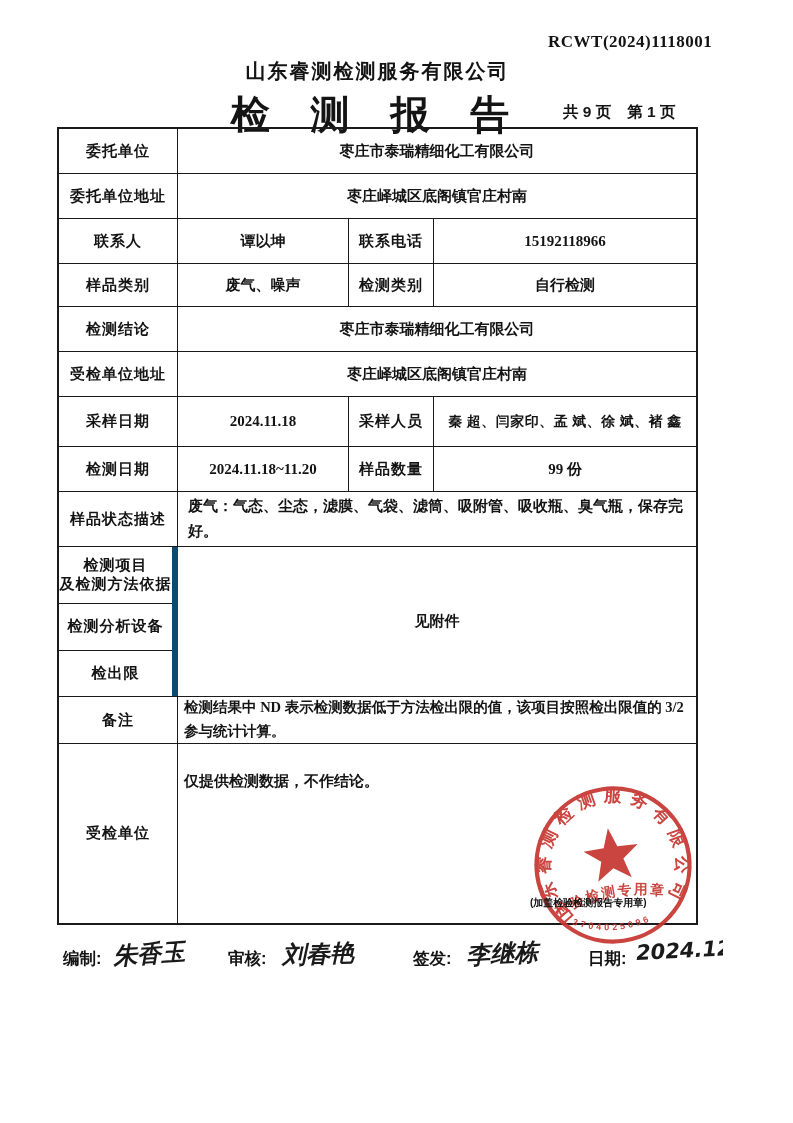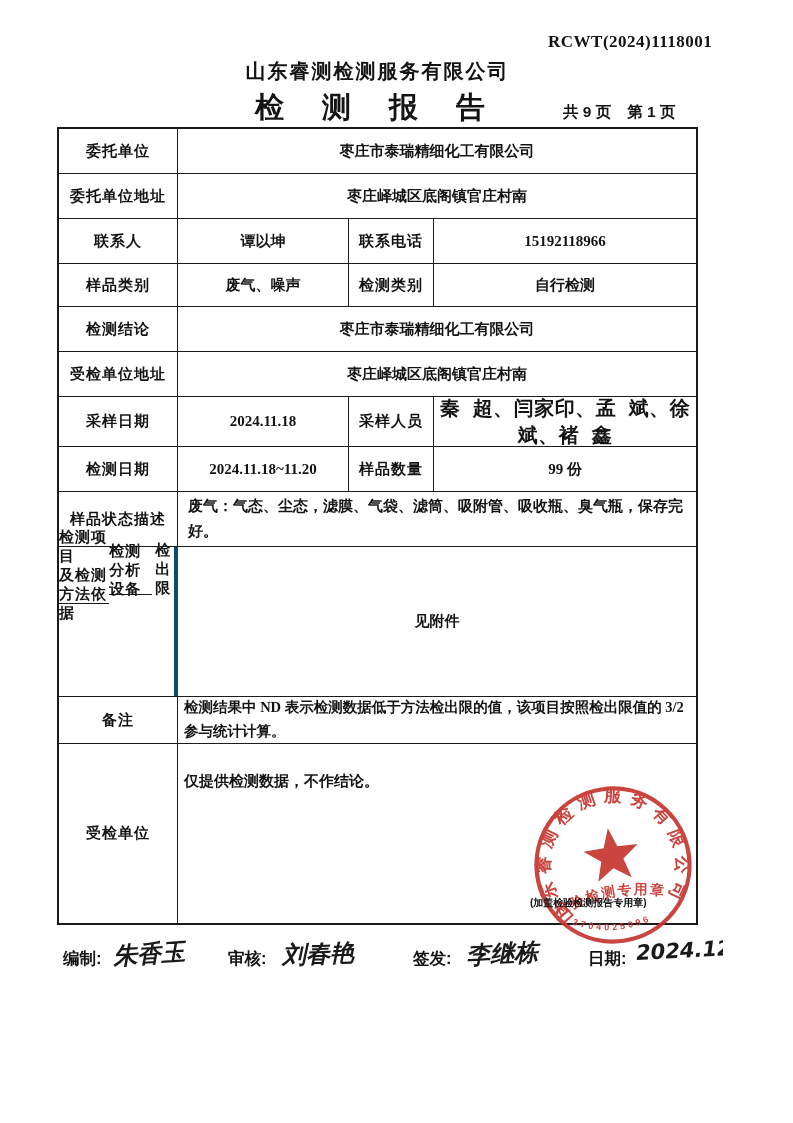--- a/index.html
+++ b/index.html
@@ -10,21 +10,21 @@
   .report-no{
     position:absolute;top:32px;left:548px;width:170px;
     font-family:"Liberation Serif",serif;font-weight:700;font-size:17px;letter-spacing:.5px;
   }
   .company{
     position:absolute;top:58px;left:57px;width:641px;text-align:center;
     font-family:"Liberation Sans",sans-serif;font-weight:700;font-size:20px;letter-spacing:2px;
   }
   .title{
     position:absolute;top:88px;left:57px;width:641px;text-align:center;
-    font-family:"Liberation Sans",sans-serif;font-weight:700;font-size:29px;letter-spacing:15px;
+    font-family:"Liberation Sans",sans-serif;font-weight:700;font-size:39px;letter-spacing:15px;
   }
   .pageinfo{
     position:absolute;top:102px;left:563px;
     font-family:"Liberation Sans",sans-serif;font-weight:700;font-size:15.5px;
   }
   .pageinfo span{margin-right:16px;}
   
   .rtable{
     position:absolute;left:57px;top:127px;width:641px;height:798px;
     border:2px solid #1b1b1b;box-sizing:border-box;background:transparent;
@@ -35,22 +35,22 @@
         text-align:center;padding:2px 4px;}
   .cb{border-right:1px solid #1b1b1b;}
   .lab{font-family:"Liberation Sans",sans-serif;font-weight:700;font-size:15px;letter-spacing:1px;}
   .val{font-weight:700;font-size:15px;}
   .c-label{width:119px;flex:0 0 119px;}
   .c2{width:171px;flex:0 0 171px;}
   .c3{width:85px;flex:0 0 85px;}
   .c4{flex:1;}
   .left-val{justify-content:flex-start;text-align:left;padding:3px 10px;line-height:1.65;}
   .top-left{align-items:flex-start;margin-top:21px;}
-  .staff{font-size:20px;letter-spacing:.5px;font-family:Liberation Mono, monospace;}
-  .stack{width:119px;flex:0 0 119px;display:flex;flex-direction:row;border-right:4px solid #0c4a6e;box-sizing:border-box;}
+  .staff{font-size:14px;letter-spacing:.5px;}
+  .stack{width:119px;flex:0 0 119px;display:flex;flex-direction:column;border-right:6px solid #0c4a6e;box-sizing:border-box;}
   .stack .scell{box-sizing:border-box;border-bottom:1px solid #1b1b1b;display:flex;flex-direction:column;
                 align-items:center;justify-content:center;}
   .stack .scell:last-child{border-bottom:none;text-align:center;}
   
   .stamp{position:absolute;left:528px;top:780px;width:170px;height:170px;z-index:3;
          transform:rotate(-8deg);opacity:.92;pointer-events:none;}
   .stamp-note{position:absolute;left:530px;top:896px;z-index:4;
          font-family:"Liberation Sans",sans-serif;font-weight:700;font-size:10px;color:#111;}
   
   .footer{position:absolute;left:0;top:934px;width:793px;height:60px;}

